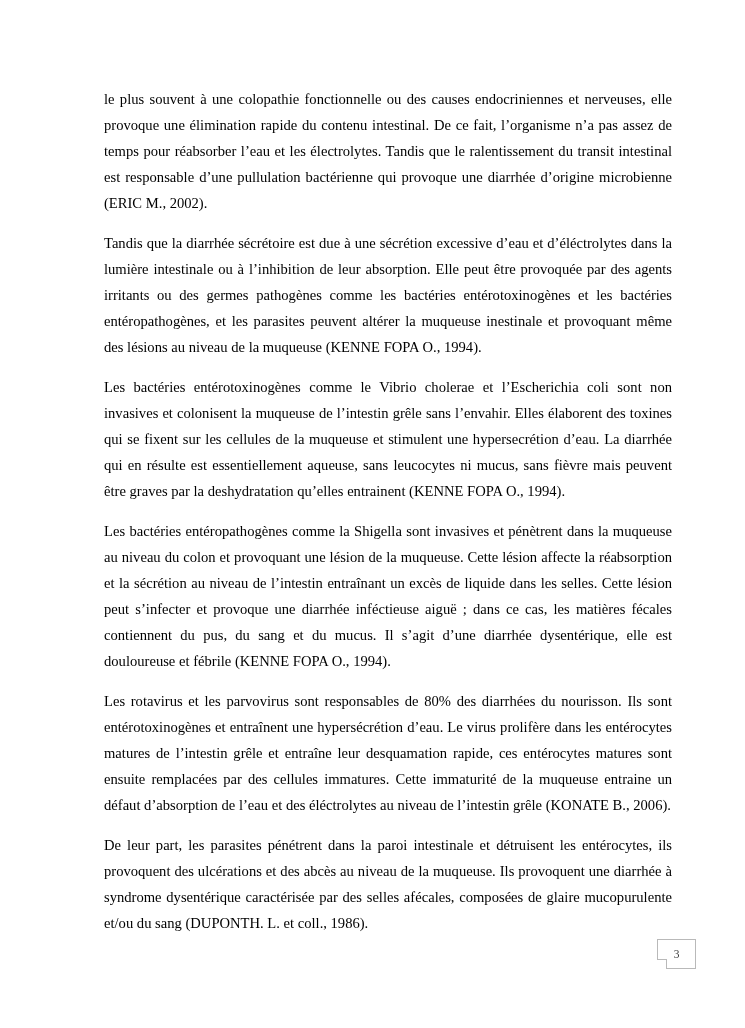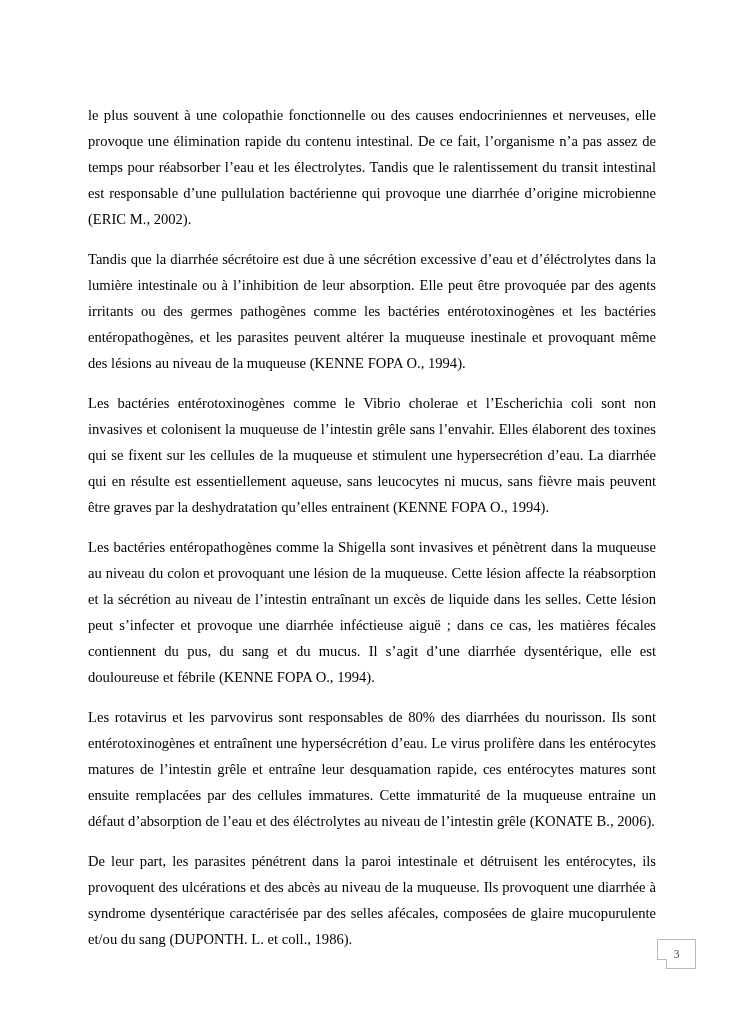--- a/index.html
+++ b/index.html
@@ -18,24 +18,23 @@
   .page {
     position: absolute;
     left: 0;
     top: 0;
     width: 745px;
     height: 1028px;
     background: #ffffff;
   }
   .page-inner {
     position: absolute;
-    left: 88px;
+    left: 104px;
     top: 86px;
     width: 568px;
-    margin-top: 16px;
   }
   p.para {
     margin: 0 0 14px 0;
     font-size: 14.6px;
     line-height: 26px;
     text-align: justify;
     text-justify: inter-word;
     hyphens: none;
   }
   p.para:last-child {

